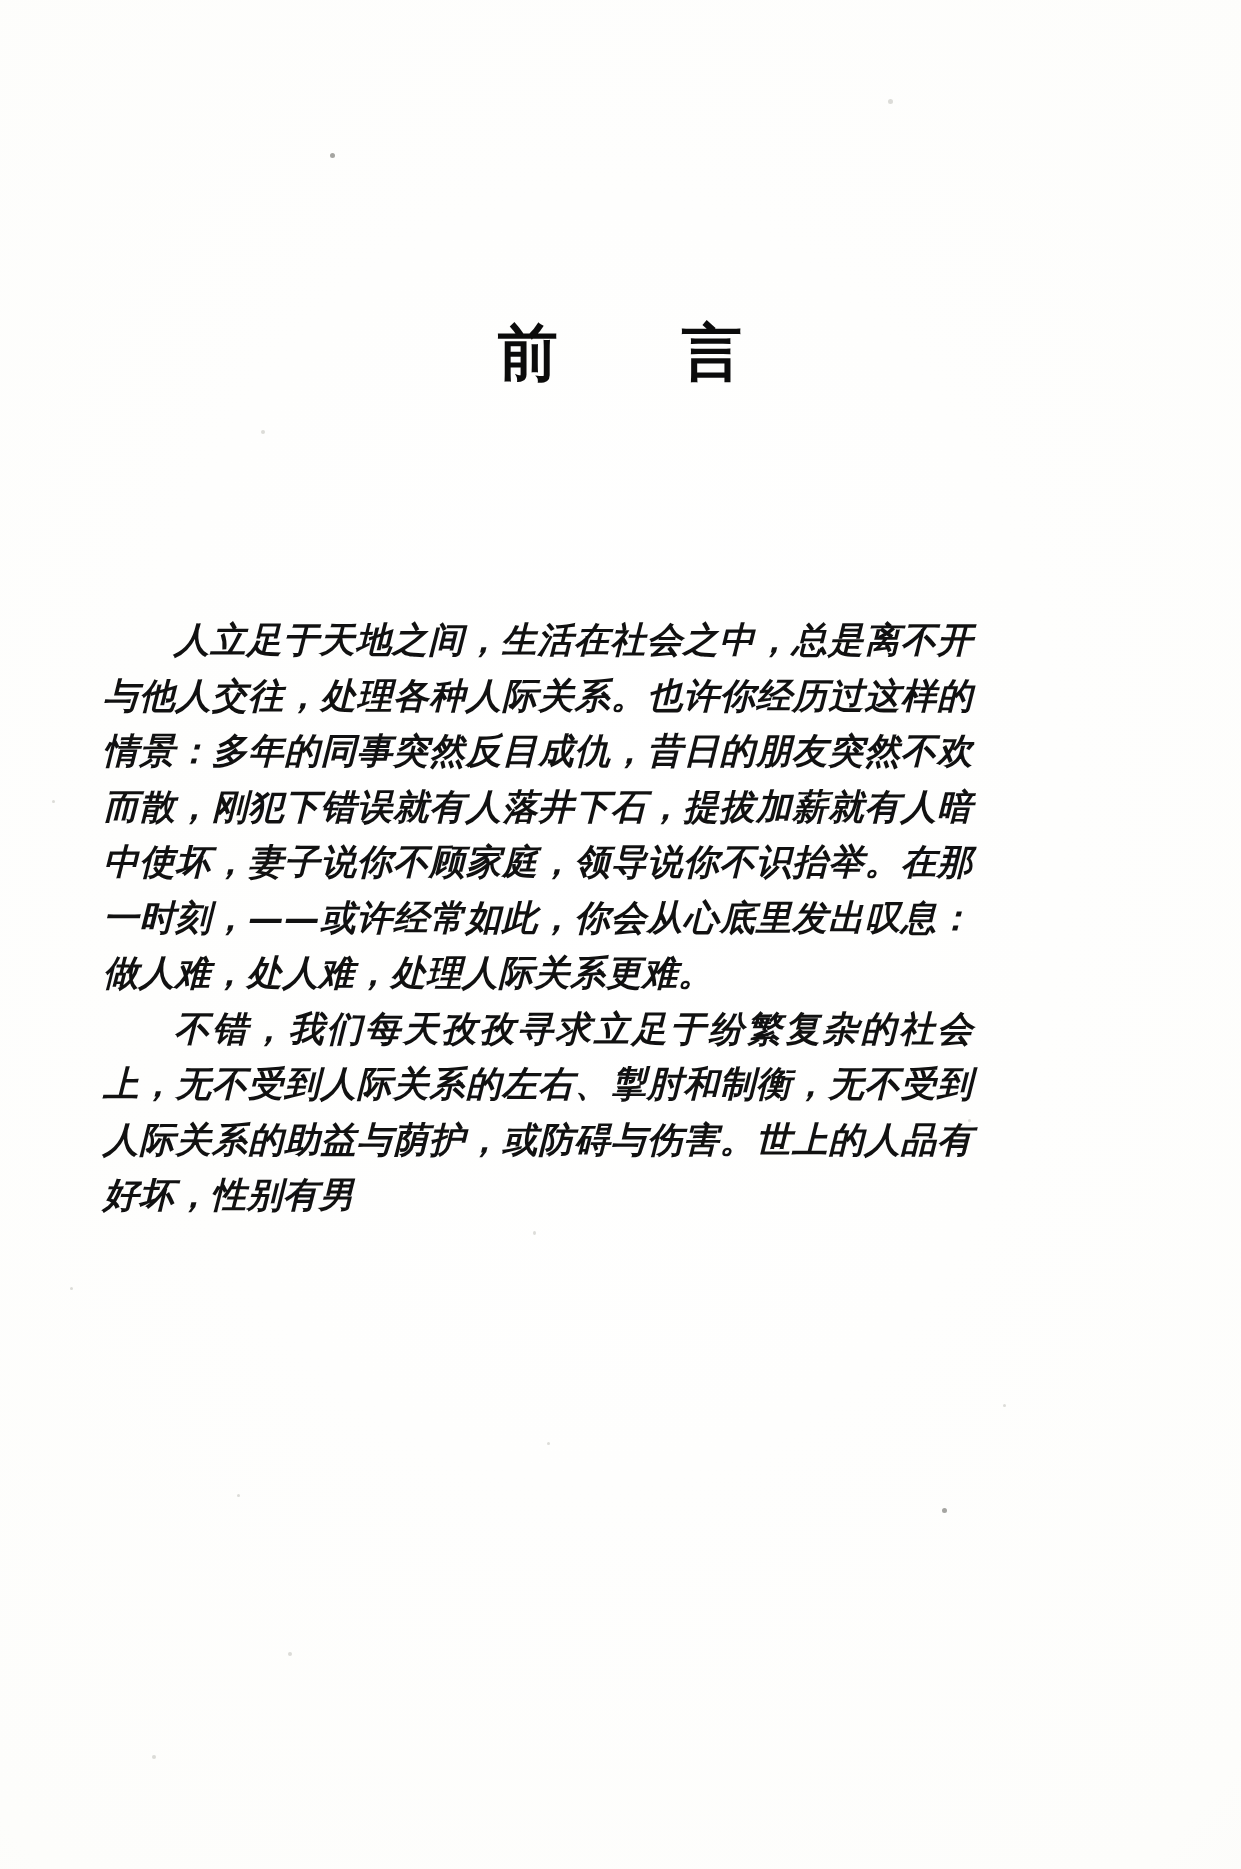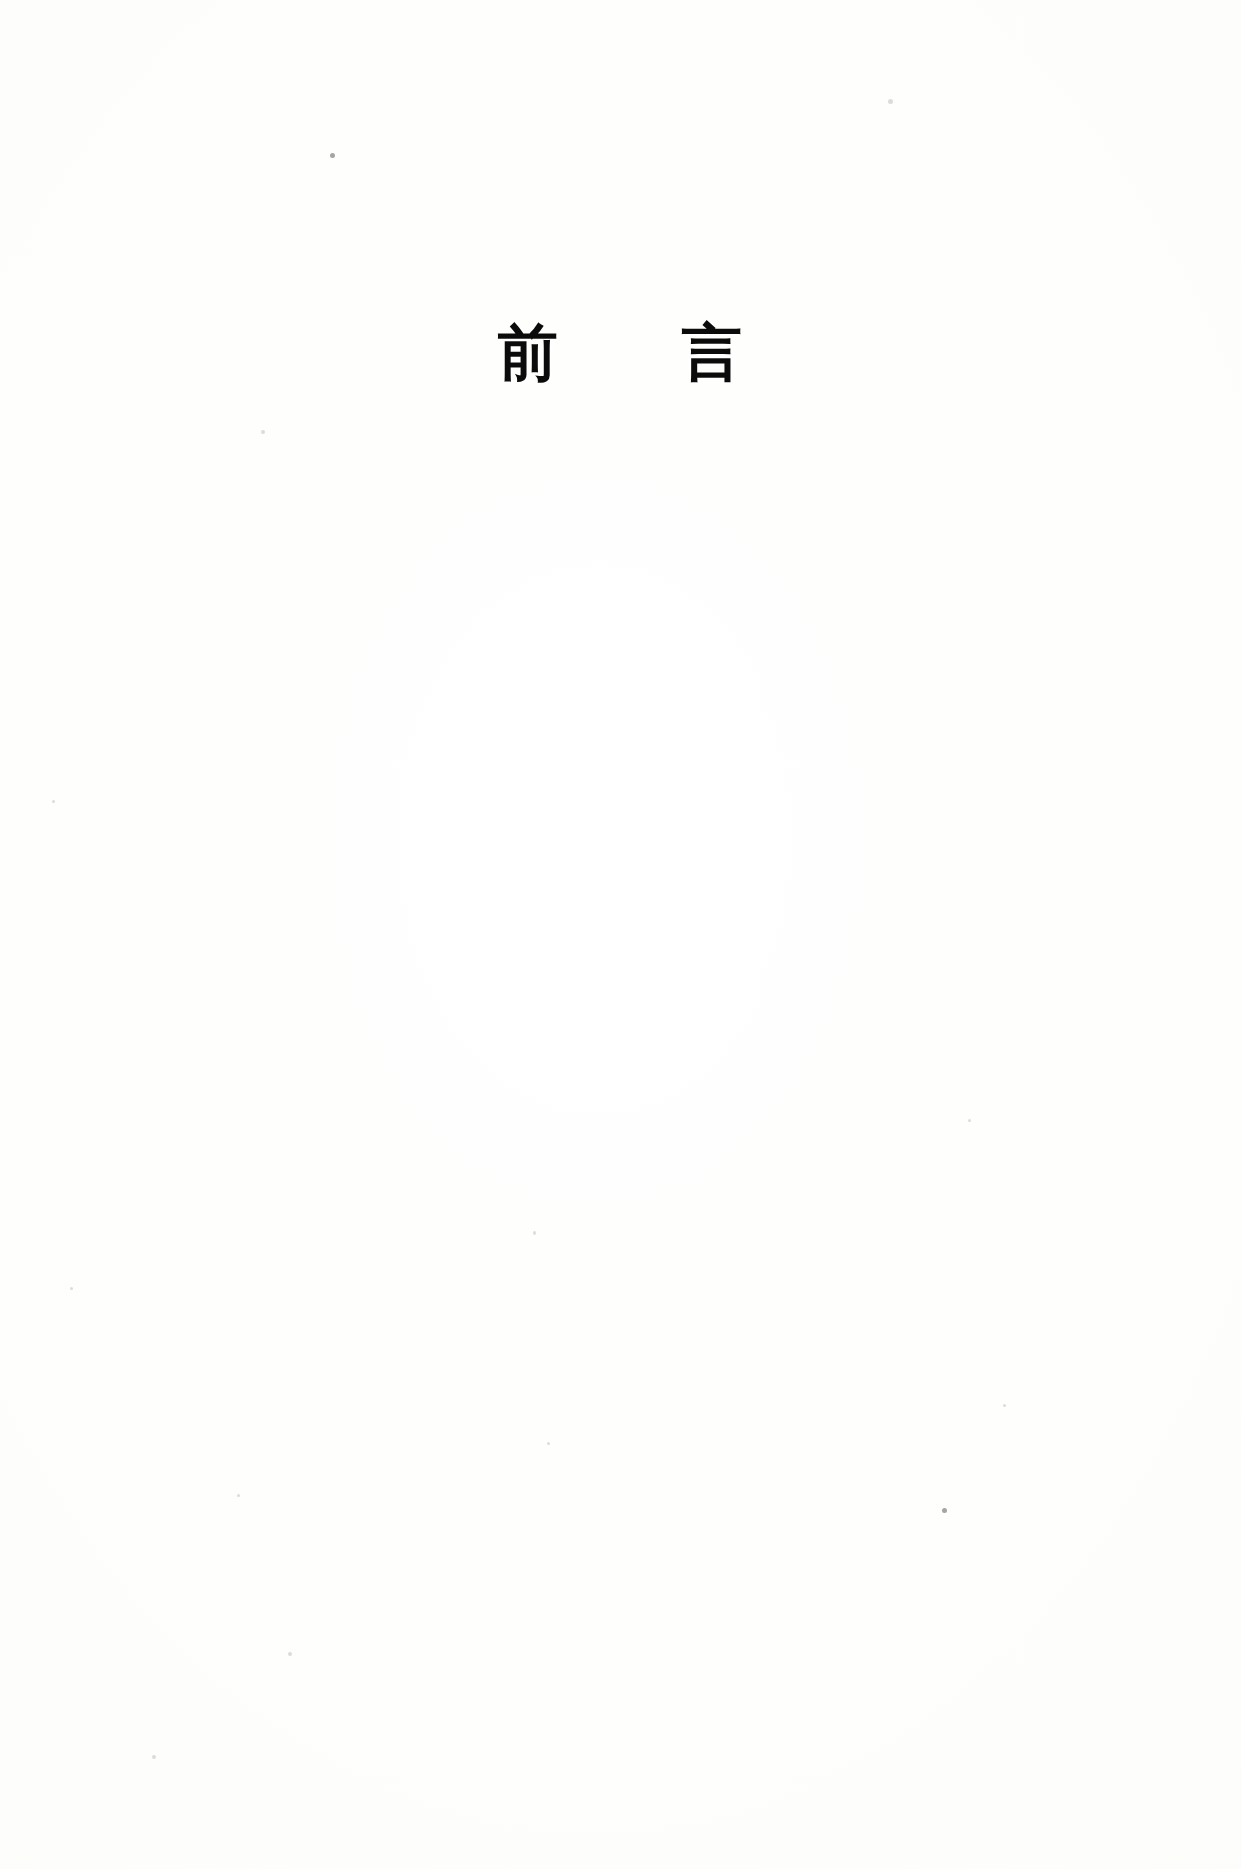--- a/index.html
+++ b/index.html
@@ -102,20 +102,22 @@
 
   <div id="paper-tint"></div>
 
   <div id="content">
 
     <div id="title-block">
       <span id="page-title">前　　言</span>
     </div>
 
     <div id="body-block">
+      <p class="para">人立足于天地之间，生活在社会之中，总是离不开与他人交往，处理各种人际关系。也许你经历过这样的情景：多年的同事突然反目成仇，昔日的朋友突然不欢而散，刚犯下错误就有人落井下石，提拔加薪就有人暗中使坏，妻子说你不顾家庭，领导说你不识抬举。在那一时刻，——或许经常如此，你会从心底里发出叹息：做人难，处人难，处理人际关系更难。</p>
+      <p class="para">不错，我们每天孜孜寻求立足于纷繁复杂的社会上，无不受到人际关系的左右、掣肘和制衡，无不受到人际关系的助益与荫护，或防碍与伤害。世上的人品有好坏，性别有男</p>
     </div>
 
   </div>
 
   <span class="speck" style="left:330px;  top:153px;  width:5px;  height:5px;"></span>
   <span class="speck light" style="left:888px;  top:99px;   width:5px;  height:5px;"></span>
   <span class="speck light" style="left:261px;  top:430px;  width:4px;  height:4px;"></span>
   <span class="speck light" style="left:52px;   top:800px;  width:3px;  height:3px;"></span>
   <span class="speck light" style="left:533px;  top:1231px; width:3px;  height:4px;"></span>
   <span class="speck light" style="left:968px;  top:1119px; width:3px;  height:3px;"></span>

